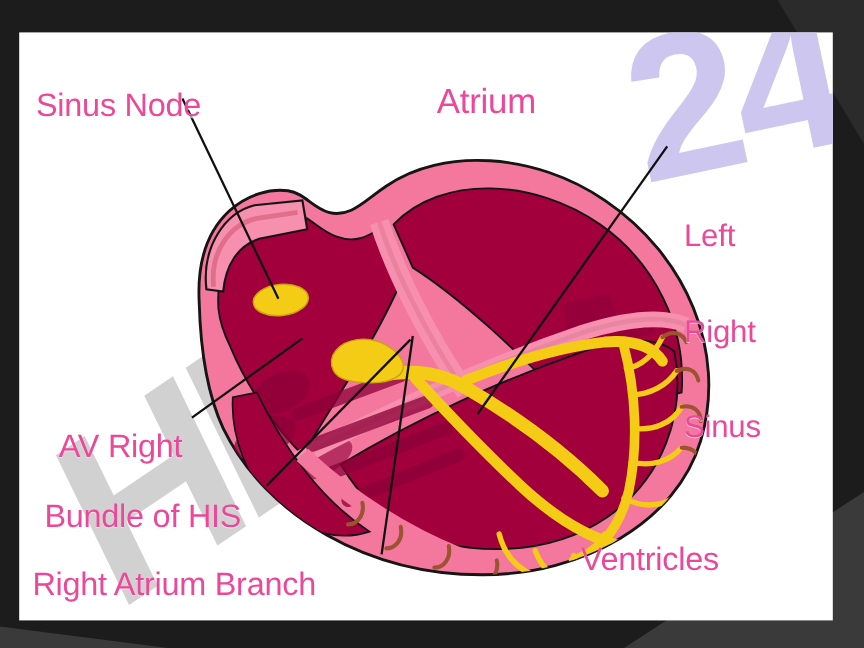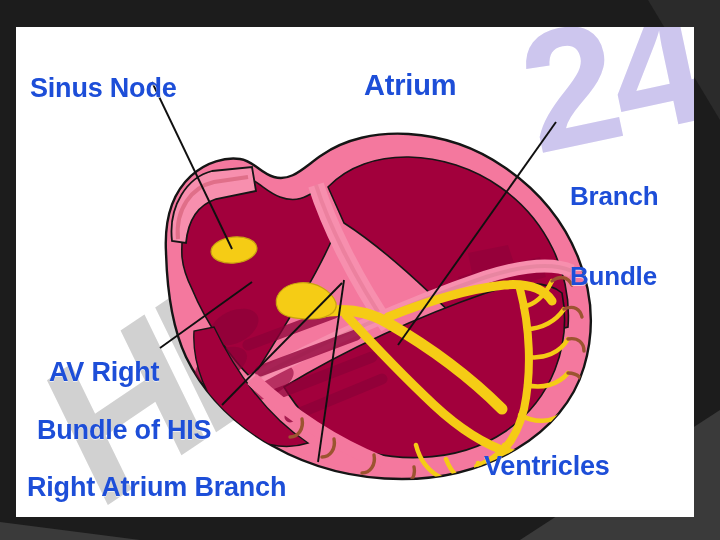--- a/index.html
+++ b/index.html
@@ -58,22 +58,22 @@
   }
 
   
   #heart-figure{
     position:absolute;left:0;top:0;width:678px;height:490px;
   }
 
   
   .label{
     position:absolute;
-    font-weight:bold;
-    color:#1d4ed8;
+    font-weight:normal;
+    color:#ec4899;
     white-space:pre;
     line-height:1.02;
     letter-spacing:-0.2px;
     text-shadow:0 1px 0 rgba(255,255,255,.6);
   }
   #label-sinus-node{left:14px;  top:48px;  font-size:27px;}
   #label-atrium    {left:348px; top:44px;  font-size:29px;}
   #label-left-bundle-branch{left:554px; top:103px; font-size:26px;}
   #label-av-node   {left:33px;  top:332px; font-size:27px;}
   #label-bundle-of-his{left:21px;top:390px; font-size:27px;}
@@ -237,22 +237,23 @@
       <line x1="206" y1="378" x2="326" y2="256"></line>
       <line x1="302" y1="435" x2="328" y2="253"></line>
     </g>
   </svg>
 
   <div class="label" id="label-sinus-node">Sinus Node</div>
 
   <div class="label" id="label-atrium">Atrium</div>
 
   <div class="label" id="label-left-bundle-branch">
-    <div>Branch</div>
-    <div>Bundle</div>
+    <div>Left</div>
+    <div>Right</div>
+    <div>Sinus</div>
   </div>
 
   <div class="label" id="label-av-node">AV Right</div>
 
   <div class="label" id="label-bundle-of-his">Bundle of HIS</div>
 
   <div class="label" id="label-right-bundle-branch">Right Atrium Branch</div>
 
   <div class="label" id="label-ventricles">Ventricles</div>
 

